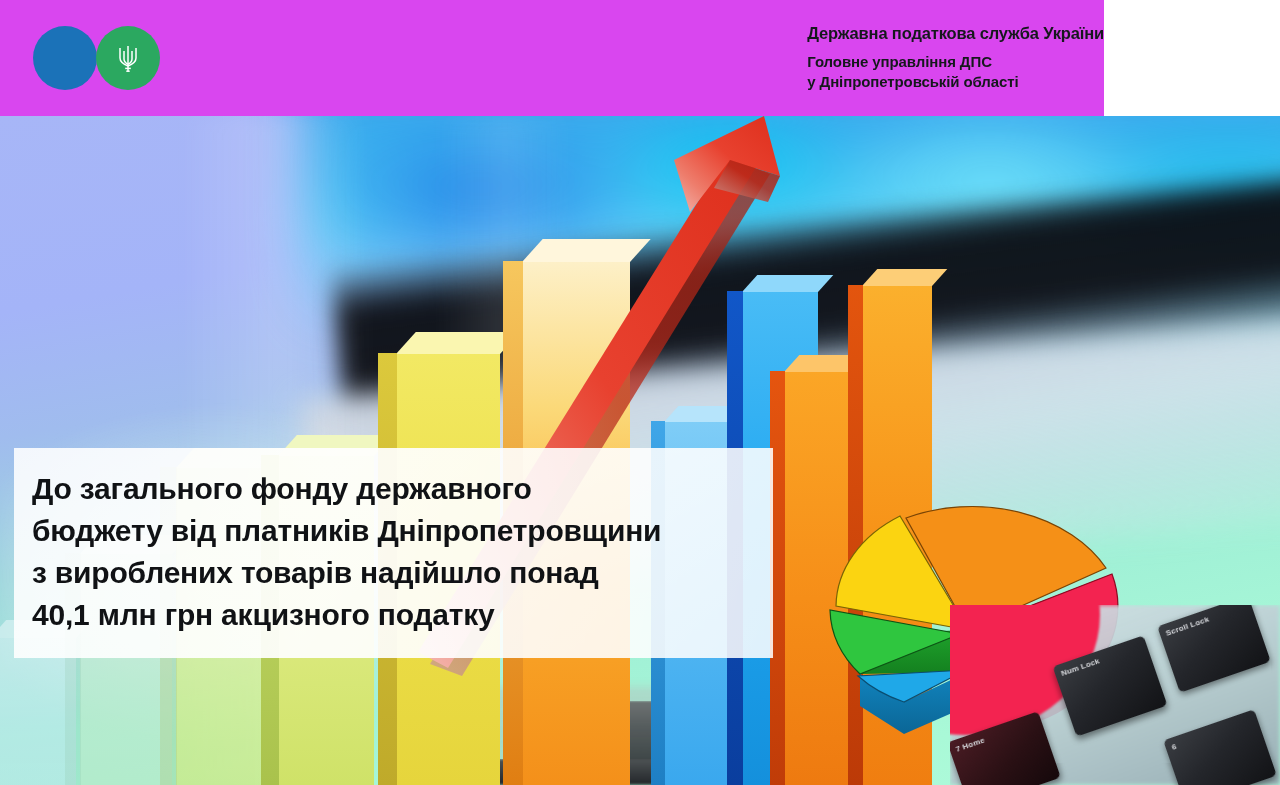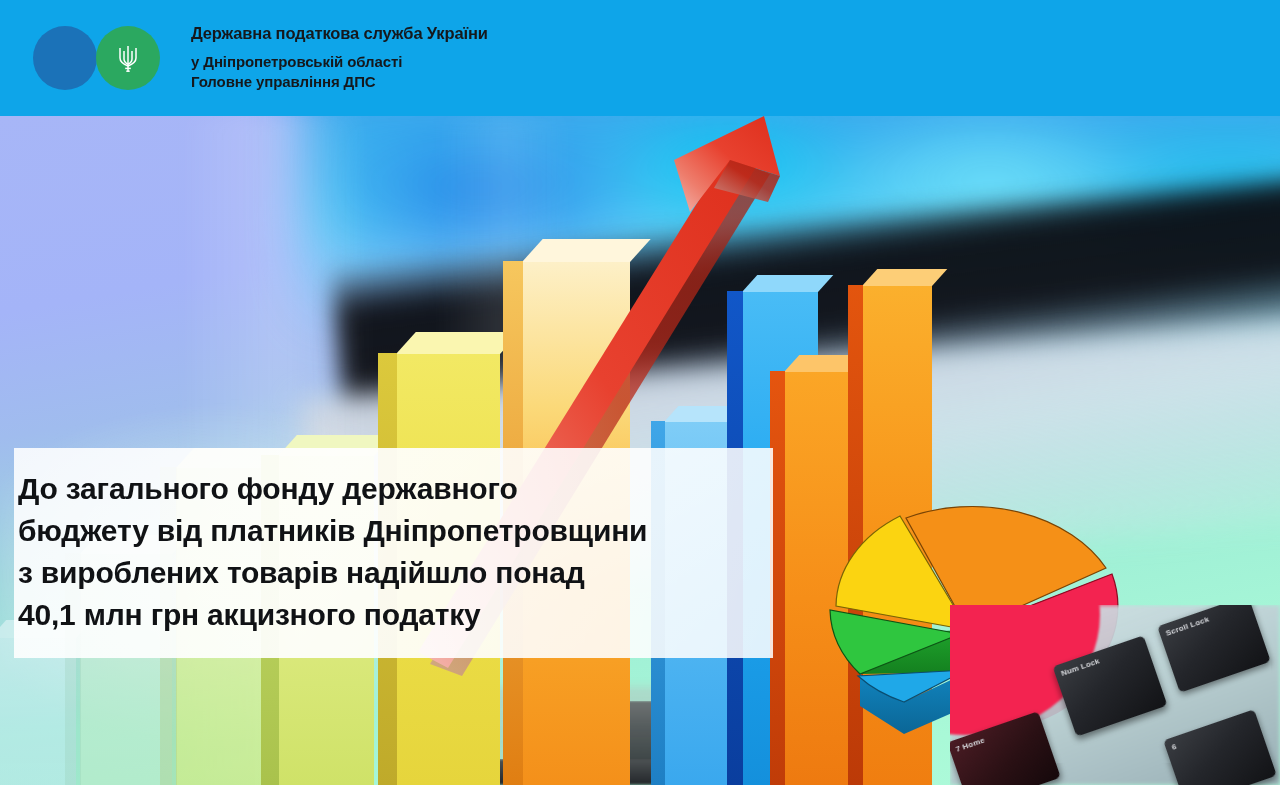--- a/index.html
+++ b/index.html
@@ -17,26 +17,27 @@
     position: relative;
     width: 1280px;
     height: 785px;
     overflow: hidden;
   }
 
   
   .header {
     position: absolute;
     left: 0; top: 0;
-    width: 1280px;
+    width: 1104px;
     height: 116px;
-    background: #0ea5e9;
+    background: #d946ef;
     display: flex;
     align-items: center;
     z-index: 40;
+    justify-content: space-between;
   }
 
   .logo-mark {
     position: relative;
     width: 140px;
     height: 64px;
     margin-left: 33px;
     flex: 0 0 auto;
   }
   .logo-circle-blue {
@@ -264,21 +265,21 @@
     border-radius: 50%;
     background: #F32350;
     filter: blur(1px);
   }
 
   
   .title-card {
     position: absolute;
     left: 14px; top: 332px;
     width: 759px;
-    padding: 20px 0 22px 4px;
+    padding: 20px 0 22px 18px;
     background: linear-gradient(100deg, rgba(255,255,255,.88) 0%, rgba(255,255,255,.93) 40%, rgba(255,255,255,.86) 100%);
     z-index: 30;
   }
   .title-line {
     font-size: 30px;
     font-weight: bold;
     color: #101215;
     line-height: 42px;
     letter-spacing: -0.2px;
     white-space: nowrap;
@@ -304,22 +305,22 @@
             <path d="M10.2 26.4 L15.8 26.4"></path>
             <path d="M11.3 29.2 L14.7 29.2"></path>
           </g>
         </svg>
       </div>
     </div>
 
     <div class="header-text">
       <div class="header-title-1">Державна податкова служба України</div>
       <div class="header-title-2">
+        <div>Головне управління ДПС</div>
         <div>у Дніпропетровській області</div>
-        <div>Головне управління ДПС</div>
       </div>
     </div>
   </div>
 
   <div class="hero">
 
     <div class="bg-base"></div>
     <div class="bg-bokeh"></div>
     <div class="bg-darkband"></div>
     <div class="bg-desk"></div>

